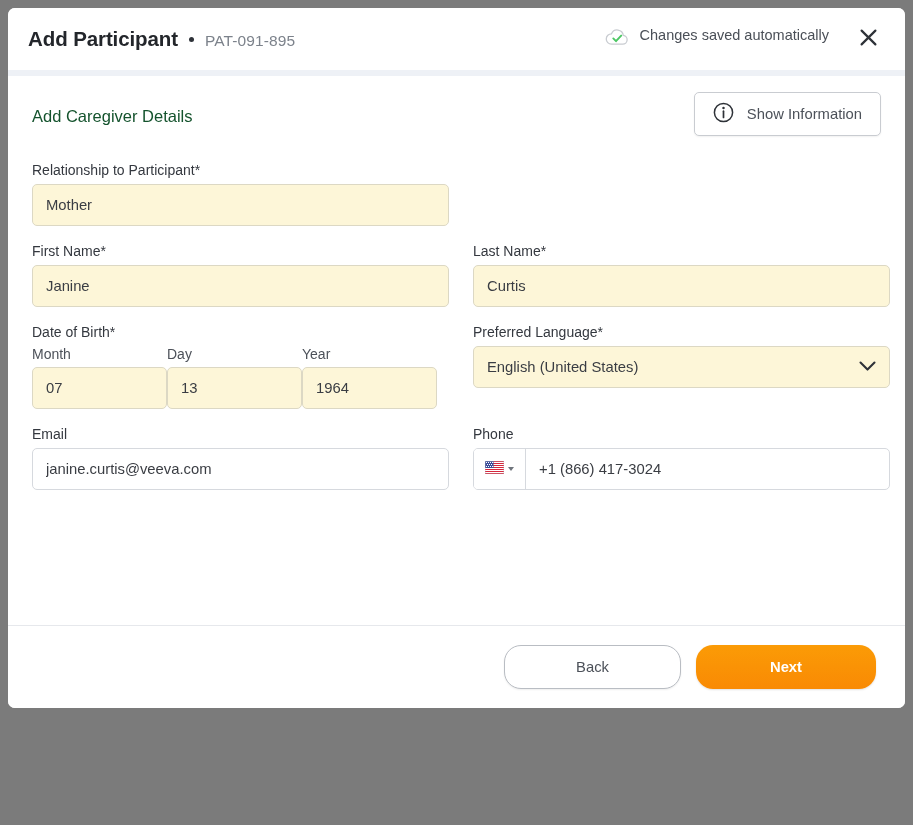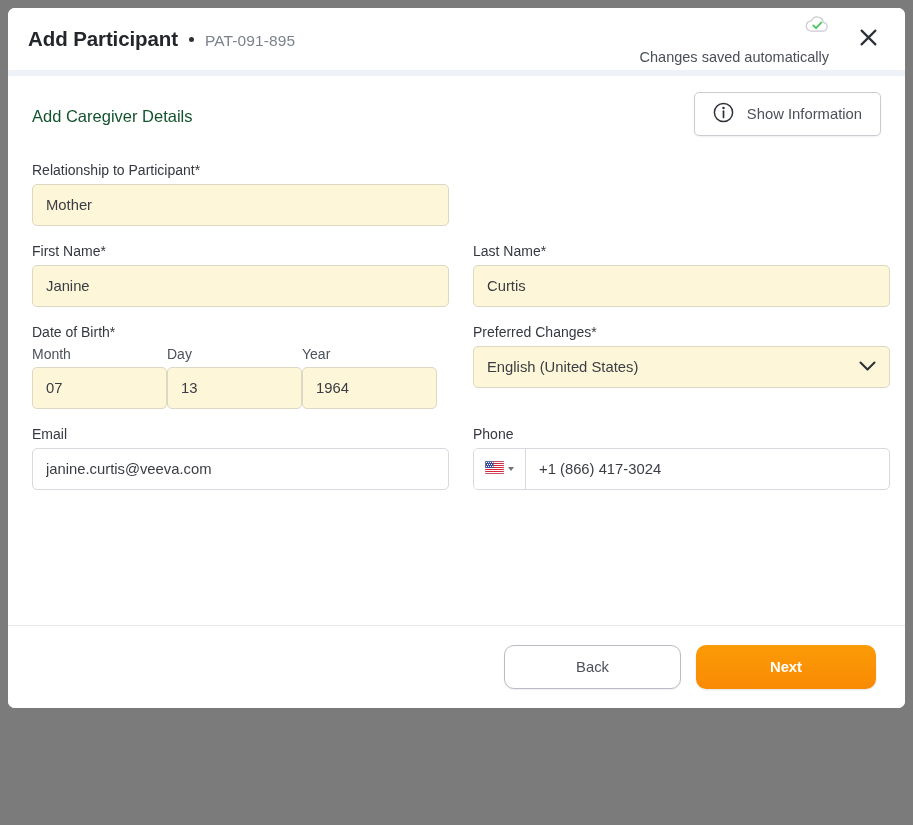--- a/index.html
+++ b/index.html
@@ -72,23 +72,22 @@
 
   .header-right {
     margin-left: auto;
     display: flex;
     align-items: center;
     gap: 24px;
   }
 
   .saved-status {
     display: flex;
-    align-items: flex-end;
+    align-items: flex-start;
     gap: 11px;
-    flex-direction: column;
   }
 
   .saved-text {
     font-size: 14.5px;
     color: #4a4f57;
   }
 
   .close-btn {
     width: 30px;
     height: 30px;
@@ -266,21 +265,21 @@
     display: flex;
     align-items: center;
     justify-content: flex-end;
     gap: 15px;
     padding: 0 29px;
     background: #fff;
   }
 
   .btn {
     height: 44px;
-    border-radius: 10px;
+    border-radius: 17px;
     font-family: "Liberation Sans", sans-serif;
     font-size: 14.8px;
     cursor: pointer;
     display: inline-flex;
     align-items: center;
     justify-content: center;
   }
 
   .btn-back {
     width: 177px;
@@ -383,21 +382,21 @@
               <input class="input" type="text" value="13" style="">
             </div>
             <div class="dob-cell">
               <label class="sub-label">Year</label>
               <input class="input" type="text" value="1964" style="">
             </div>
           </div>
         </div>
 
         <div class="col">
-          <label class="field-label">Preferred Changes*</label>
+          <label class="field-label">Preferred Language*</label>
           <div class="select-wrap">
             <input class="input" type="text" readonly="" value="English (United States)" style="">
             <span class="chev">
               <svg width="17" height="11" viewBox="0 0 17 11">
                 <path d="M1.5 1.6 L8.5 8.6 L15.5 1.6" fill="none" stroke="#2e3238" stroke-width="2.1" stroke-linecap="round" stroke-linejoin="round"></path>
               </svg>
             </span>
           </div>
         </div>
       </div>

